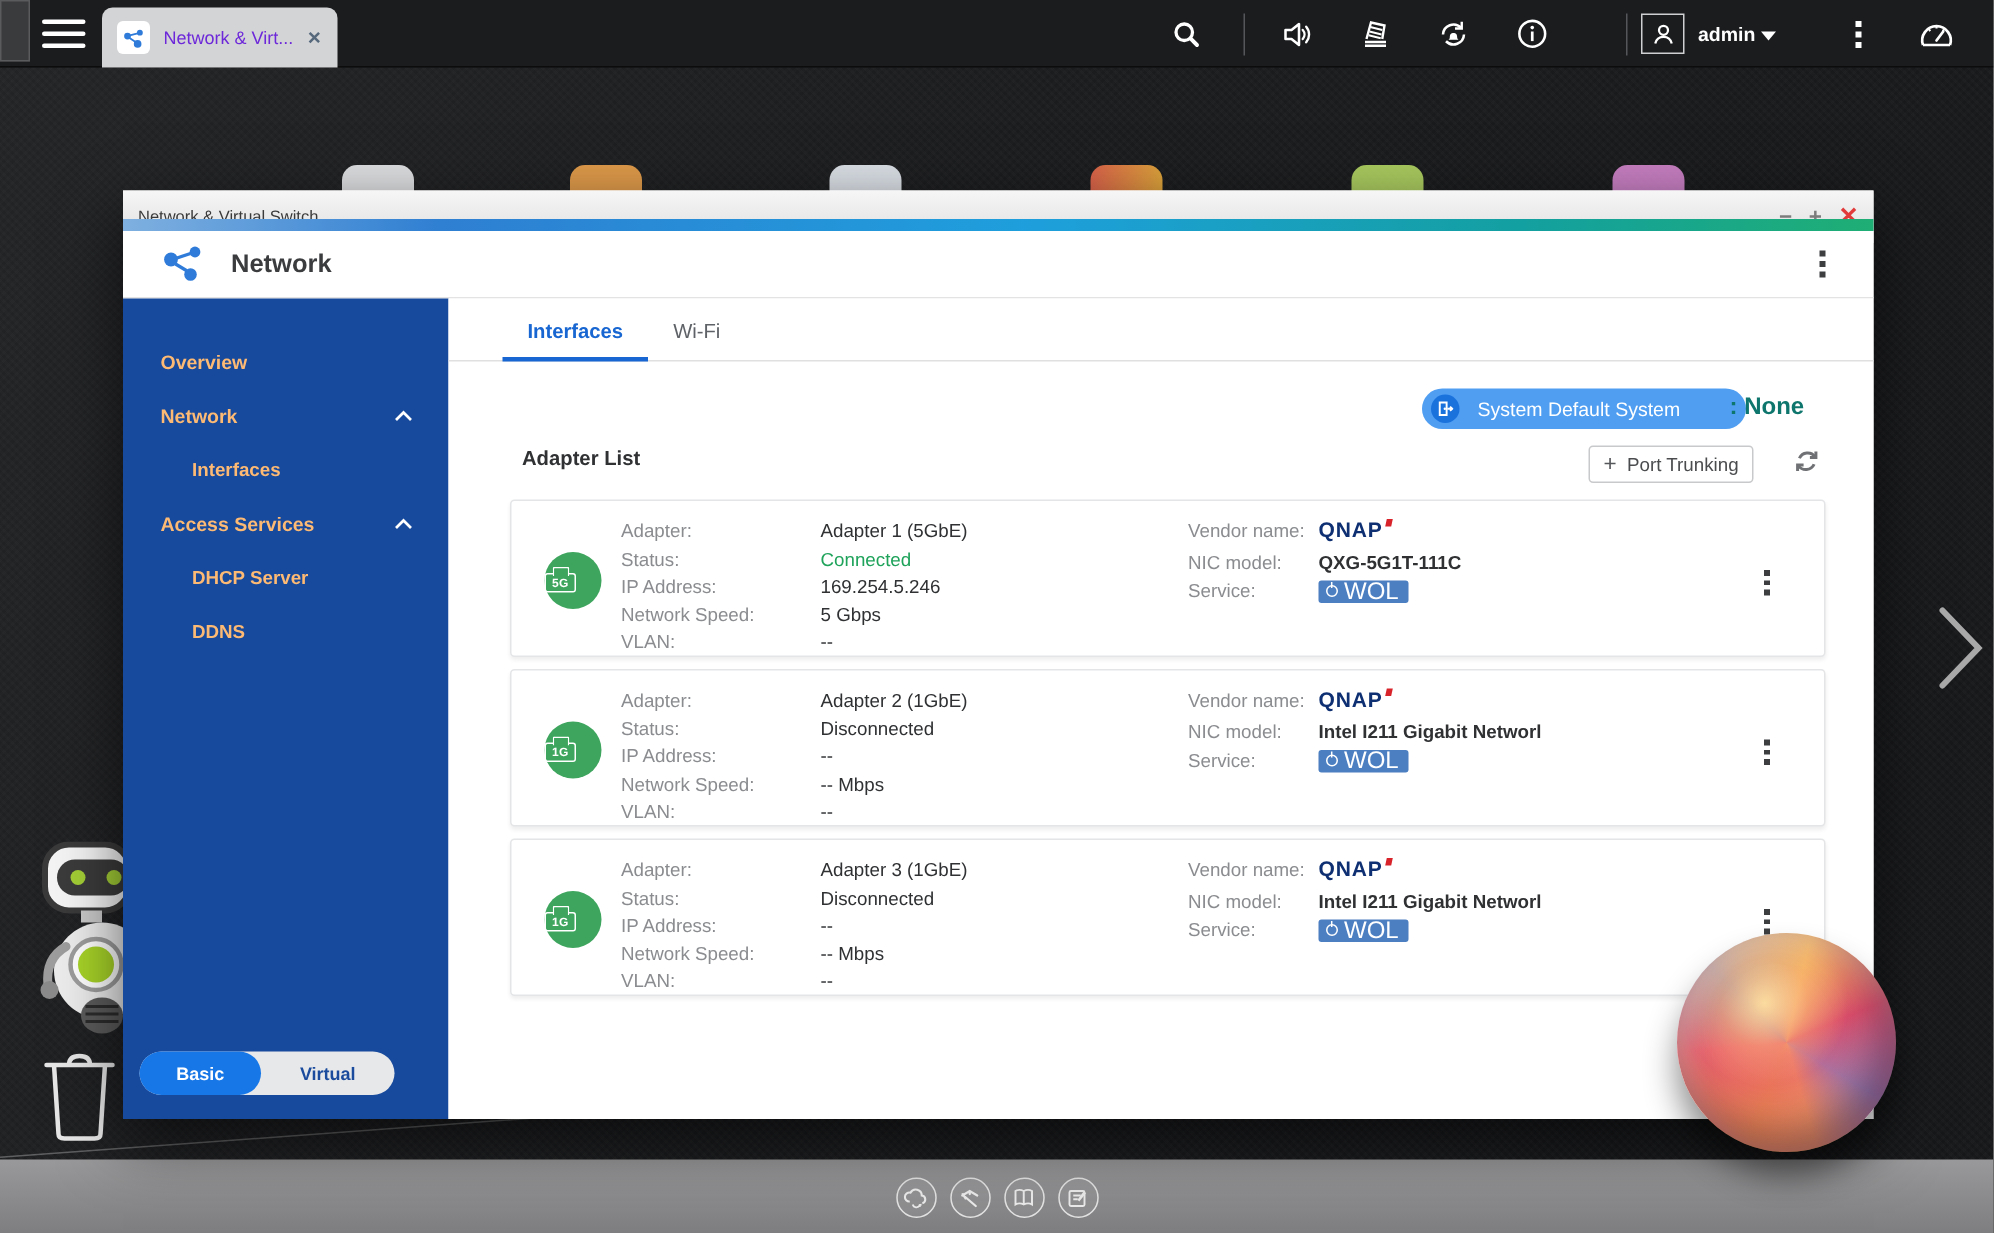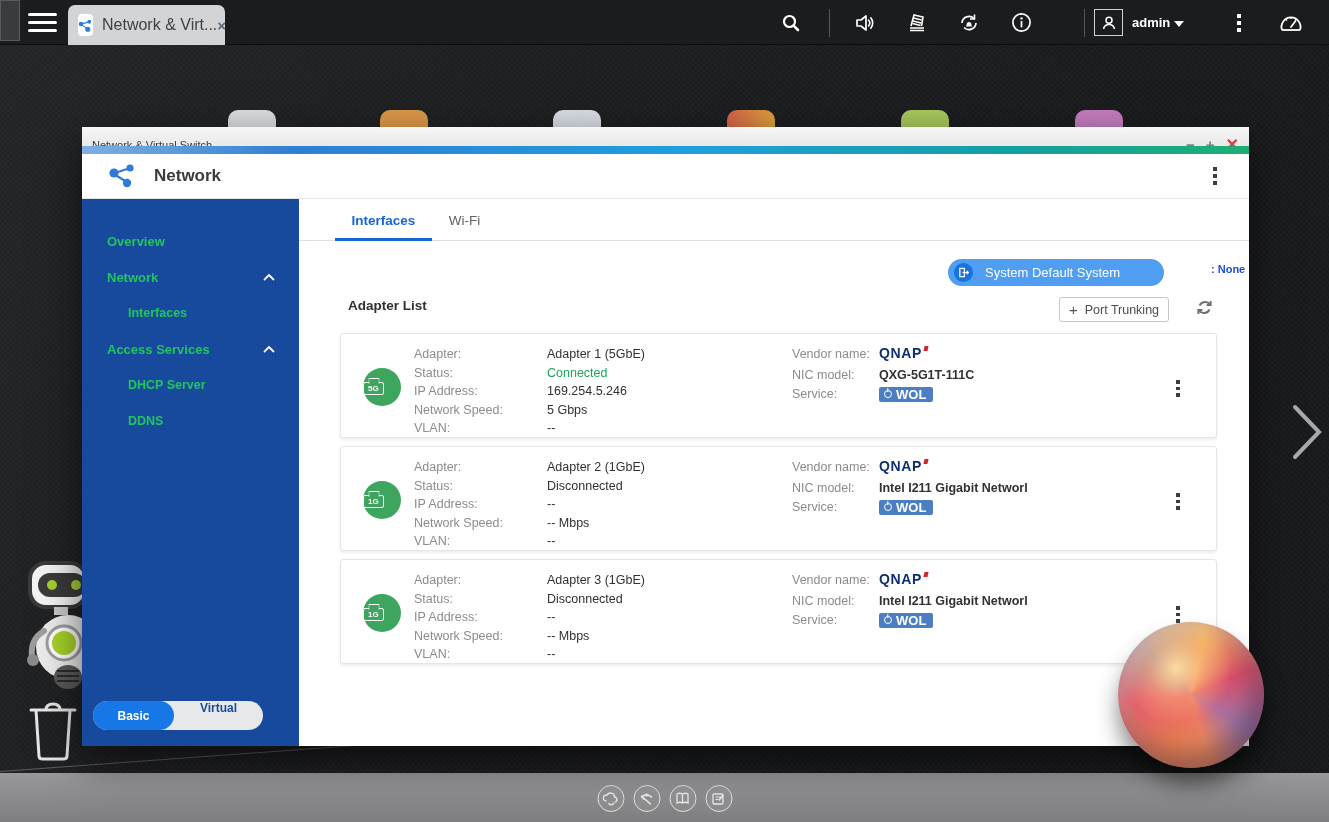--- a/index.html
+++ b/index.html
@@ -10,21 +10,21 @@
       repeating-linear-gradient(-45deg, rgba(255,255,255,.012) 0 2px, rgba(0,0,0,0) 2px 4px),
       linear-gradient(120deg,#232426 0%, #1b1c1e 40%, #161719 100%);
   }
   
   .topbar { position:absolute; left:0; top:0; width:100%; height:45px; background:#1b1c1e; z-index:10; border-bottom:1px solid #0c0c0d; }
   .corner-tile { position:absolute; left:0; top:0; width:20px; height:41px; background:#3a3b3d; border:1px solid #5a5b5d; z-index:11; }
   .hamburger { position:absolute; left:28px; top:13px; width:29px; height:19px; cursor:pointer; z-index:12; }
   .hamburger span { display:block; height:3px; background:#fff; border-radius:2px; margin-bottom:5px; }
   .app-tab { position:absolute; left:68px; top:5px; width:157px; height:40px; background:#d3d4d6; border-radius:7px 7px 0 0; display:flex; align-items:center; z-index:12; }
   .app-tab .icon-tile { width:22px; height:22px; background:#fff; border-radius:4px; margin-left:10px; display:flex; align-items:center; justify-content:center; }
-  .app-tab .tab-title { font-size:16px; color:#404040; margin-left:9px; white-space:nowrap; }
+  .app-tab .tab-title { font-size:12px; color:#6d28d9; margin-left:9px; white-space:nowrap; }
   .app-tab .tab-close { margin-left:auto; margin-right:11px; color:#55687c; font-size:15px; font-weight:bold; line-height:1; cursor:pointer; }
   .tb-icons { position:absolute; top:0; height:45px; display:flex; align-items:center; color:#f2f2f2; z-index:12; }
   .tb-ic { width:26px; height:26px; display:flex; align-items:center; justify-content:center; cursor:pointer; }
   .tb-divider { width:1px; height:28px; background:#55565a; }
   .user-box { width:29px; height:27px; border:1px solid #cfd0d2; display:flex; align-items:center; justify-content:center; cursor:pointer; }
   .admin-label { font-size:13px; font-weight:bold; color:#fff; margin:0 4px 0 9px; cursor:pointer; }
   .caret-down { width:0; height:0; border-left:5px solid transparent; border-right:5px solid transparent; border-top:6px solid #fff; margin-top:2px; }
   .vdots { display:flex; flex-direction:column; gap:3px; cursor:pointer; padding:4px; }
   .vdots i { width:4px; height:4px; background:#fff; display:block; }
   .vdots.dark i { background:#3c3e40; }
@@ -56,57 +56,57 @@
   .grad-strip { position:absolute; left:0; top:19px; width:100%; height:8px;
     background:linear-gradient(90deg,#7fb0e0 0%, #2f7fd2 18%, #1e9fdc 52%, #13a0a0 80%, #1fae74 100%); }
   .win-header { position:absolute; left:0; top:27px; width:100%; height:45px; background:#fff; border-bottom:1px solid #e3e3e3; display:flex; align-items:center; }
   .win-header .htitle { font-size:17px; font-weight:bold; color:#3a3c3e; margin-left:18px; }
   .win-header .net-ic { margin-left:26px; }
   .win-header .vdots { margin-left:auto; margin-right:28px; }
   .win-body { position:absolute; left:0; top:72px; width:100%; height:547px; display:flex; }
   
   .sidebar { width:217px; height:100%; background:#17499c; position:relative; flex:none; }
   .nav { padding-top:24px; }
-  .nav-item { height:36px; display:flex; align-items:center; color:#22c55e; font-size:13px; cursor:pointer; padding-left:25px; position:relative; }
+  .nav-item { height:36px; display:flex; align-items:center; color:#fdba74; font-size:13px; cursor:pointer; padding-left:25px; position:relative; }
   .nav-item.top { font-weight:bold; }
   .nav-item.child { padding-left:46px; font-weight:bold; font-size:12.5px; }
   .nav-item .chev { position:absolute; right:24px; }
-  .mode-toggle { position:absolute; left:11px; bottom:16px; width:170px; height:29px; background:#e7e8ea; border-radius:15px; display:flex; align-items:flex-start; }
+  .mode-toggle { position:absolute; left:11px; bottom:16px; width:170px; height:29px; background:#e7e8ea; border-radius:15px; display:flex; align-items:center; }
   .mode-basic { width:81px; height:29px; background:#1877e6; border-radius:15px; color:#fff; font-size:12px; font-weight:bold; display:flex; align-items:center; justify-content:center; cursor:pointer; }
   .mode-adv { flex:1; text-align:center; color:#1a4b9d; font-size:12px; font-weight:bold; cursor:pointer; }
   
   .main { flex:1; position:relative; background:#fff; }
   .tabbar { position:absolute; left:0; top:0; width:100%; height:42px; border-bottom:1px solid #e0e0e0; }
   .tab { position:absolute; top:0; height:42px; display:flex; align-items:center; justify-content:center; font-size:13.5px; cursor:pointer; }
   .tab.active { color:#1766d1; font-weight:bold; }
   .tab.active::after { content:""; position:absolute; left:0; bottom:0; width:100%; height:3px; background:#1766d1; }
   .tab.idle { color:#5f6368; }
   .gw-row { position:absolute; left:0; top:60px; width:100%; height:27px; }
   .gw-btn { position:absolute; left:649px; top:0; width:216px; height:27px; background:#4f9ef2; border-radius:14px; display:flex; align-items:center; color:#fff; font-size:13px; cursor:pointer; }
   .gw-btn .gw-ic { width:19px; height:19px; background:#1a72dd; border-radius:50%; margin-left:6px; margin-right:12px; display:flex; align-items:center; justify-content:center; }
-  .gw-val { position:absolute; left:912px; top:4px; font-size:11px; font-weight:bold; color:#1d4ed8; }
+  .gw-val { position:absolute; left:854px; top:4px; font-size:16px; font-weight:bold; color:#0f766e; }
   .list-head { position:absolute; left:49px; top:99px; font-size:13.5px; font-weight:bold; color:#2f3133; }
   .pt-btn { position:absolute; left:760px; top:98px; width:110px; height:25px; background:#fff; border:1px solid #c8c9cb; border-radius:3px; display:flex; align-items:center; justify-content:center; gap:7px; font-size:12.5px; color:#4a4c4e; cursor:pointer; }
   .pt-btn .plus { font-size:15px; color:#55575a; line-height:1; }
   .refresh { position:absolute; left:897px; top:100px; cursor:pointer; }
   
   .card { position:absolute; left:41px; width:877px; height:105px; background:#fff; border:1px solid #e4e5e7; border-radius:3px; box-shadow:0 2px 3px rgba(0,0,0,.07); }
   .adp-ic { position:absolute; left:22px; top:34px; width:38px; height:38px; border-radius:50%; background:#3da55d; display:flex; align-items:center; }
   .port { position:relative; width:21px; height:13px; border:1.6px solid #fff; border-radius:2px; margin-top:3px; display:flex; align-items:center; justify-content:center; }
   .port::before { content:""; position:absolute; top:-5px; left:50%; transform:translateX(-50%); width:9px; height:5px; border:1.6px solid #fff; border-bottom:none; border-radius:1px 1px 0 0; background:#3da55d; }
   .port span { font-size:8px; font-weight:bold; color:#fff; letter-spacing:.2px; }
   .col { position:absolute; top:11px; font-size:12.5px; line-height:18.6px; }
   .col.l-lab { left:73px; color:#8a8c8f; }
   .col.l-val { left:206px; color:#2f3133; font-weight:normal; }
   .col.r-lab { left:406px; color:#8a8c8f; line-height:19px;margin-left:45px; }
   .col.r-val { left:538px; color:#2f3133; font-weight:bold; line-height:19px; }
   .st-connected { color:#1fa35b; }
   .qnap { font-size:14px; font-weight:800; letter-spacing:.6px; color:#0e2f72; position:relative; display:inline-block; line-height:17px; }
   .qnap::after { content:""; position:absolute; right:-6px; top:1px; width:4px; height:5px; background:#d8232a; transform:skewX(-12deg); }
-  .wol { display:inline-flex; align-items:center; gap:4px; background:#4c7fc2; color:#fff; font-size:13px; font-weight:bold; padding:2px 7px 2px 5px; border-radius:2px; line-height:11px; margin-top:1px; }
+  .wol { display:inline-flex; align-items:center; gap:4px; background:#4c7fc2; color:#fff; font-size:16px; font-weight:normal; padding:2px 7px 2px 5px; border-radius:2px; line-height:11px; margin-top:1px; }
   .pwr { position:relative; width:8px; height:8px; border:1.2px solid #fff; border-radius:50%; display:inline-block; }
   .pwr::after { content:""; position:absolute; left:50%; top:-3px; transform:translateX(-50%); width:1.4px; height:4px; background:#fff; }
   .card .vdots { position:absolute; left:831px; top:42px; }
   .card .vdots i { width:3.5px; height:3.5px; }
   svg { display:block; }
 </style>
 </head>
 <body>
 
 <div class="screen">

